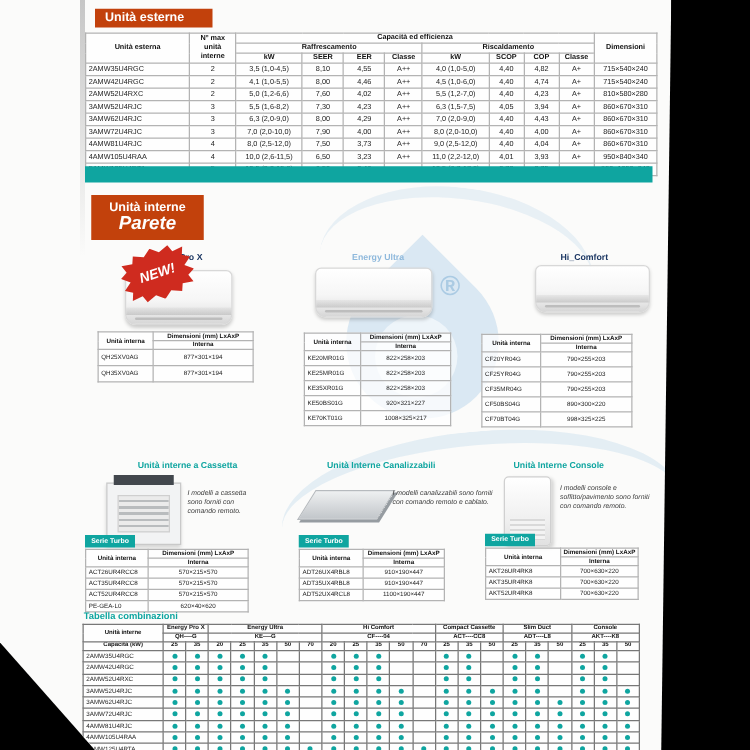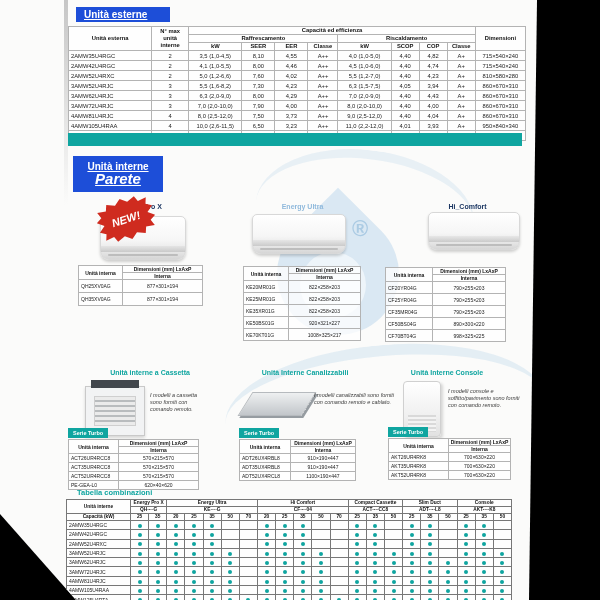--- a/index.html
+++ b/index.html
@@ -4,21 +4,21 @@
 <style>
   html,body{margin:0;padding:0;}
   body{width:600px;height:600px;background:#000;position:relative;overflow:hidden;
        font-family:"Liberation Sans", sans-serif;color:#222;}
   .page{position:absolute;inset:0;background:#fbfbfa;
         clip-path:polygon(0 0,537px 0,529px 600px,76px 600px,0 514px);}
   .fold-shadow{position:absolute;left:64px;top:0;width:4px;height:205px;
         background:linear-gradient(180deg,#c6c6c6,rgba(198,198,198,0));}
 
   
-  .sec-box{position:absolute;background:#1d4ed8;color:#fff;font-weight:bold;text-decoration:underline;}
+  .sec-box{position:absolute;background:#c2410c;color:#fff;font-weight:bold;}
   #sec1{left:76px;top:7px;width:86px;height:15px;font-size:10px;line-height:15px;padding-left:8px;}
   #sec2{left:73px;top:156px;width:90px;height:36px;text-align:center;}
   #sec2 .l1{font-size:10px;line-height:12px;padding-top:5px;}
   #sec2 .l2{font-size:15px;font-style:italic;font-weight:bold;line-height:11px;}
 
   
   table{border-collapse:collapse;position:absolute;table-layout:fixed;background:rgba(255,255,255,.75);}
   th,td{border:1px solid #b3b3b3;padding:0 1px;text-align:center;overflow:hidden;white-space:nowrap;}
   th{font-weight:bold;color:#111;}
   td{color:#222;}
@@ -76,21 +76,21 @@
            border-radius:0 62% 62% 62%;transform:rotate(45deg);}
   #wm-swirl{left:300px;top:252px;width:66px;height:66px;border-radius:50%;
            background:rgba(255,255,255,.55);}
   #wm-reg{left:352px;top:216px;font-size:22px;font-weight:bold;color:#a3c6e1;opacity:.85;}
   #wm-arc{left:225px;top:345px;width:320px;height:120px;border-radius:50%;
            border-top:11px solid rgba(183,212,233,.33);transform:rotate(-5deg);}
   #wm-arc2{left:255px;top:150px;width:220px;height:120px;border-radius:50%;
            border-top:9px solid rgba(183,212,233,.28);transform:rotate(7deg);}
 
   
-  #combo-title{position:absolute;left:77px;top:488px;font-size:7.5px;font-weight:bold;color:#0fa5a0;}
+  #combo-title{position:absolute;left:67px;top:488px;font-size:7.5px;font-weight:bold;color:#0fa5a0;}
   #combo-table{left:66px;top:499px;width:446px;z-index:2;}
   #combo-table th,#combo-table td{border:1px solid #777;}
   #combo-table thead th{font-size:4.8px;line-height:6px;}
   #combo-table td{height:8.3px;font-size:5px;}
   .dot{display:inline-block;width:4px;height:4px;border-radius:50%;background:#0fa5a0;vertical-align:middle;}
   .content{position:absolute;inset:0;z-index:2;}
 </style>
 </head>
 <body>
 

